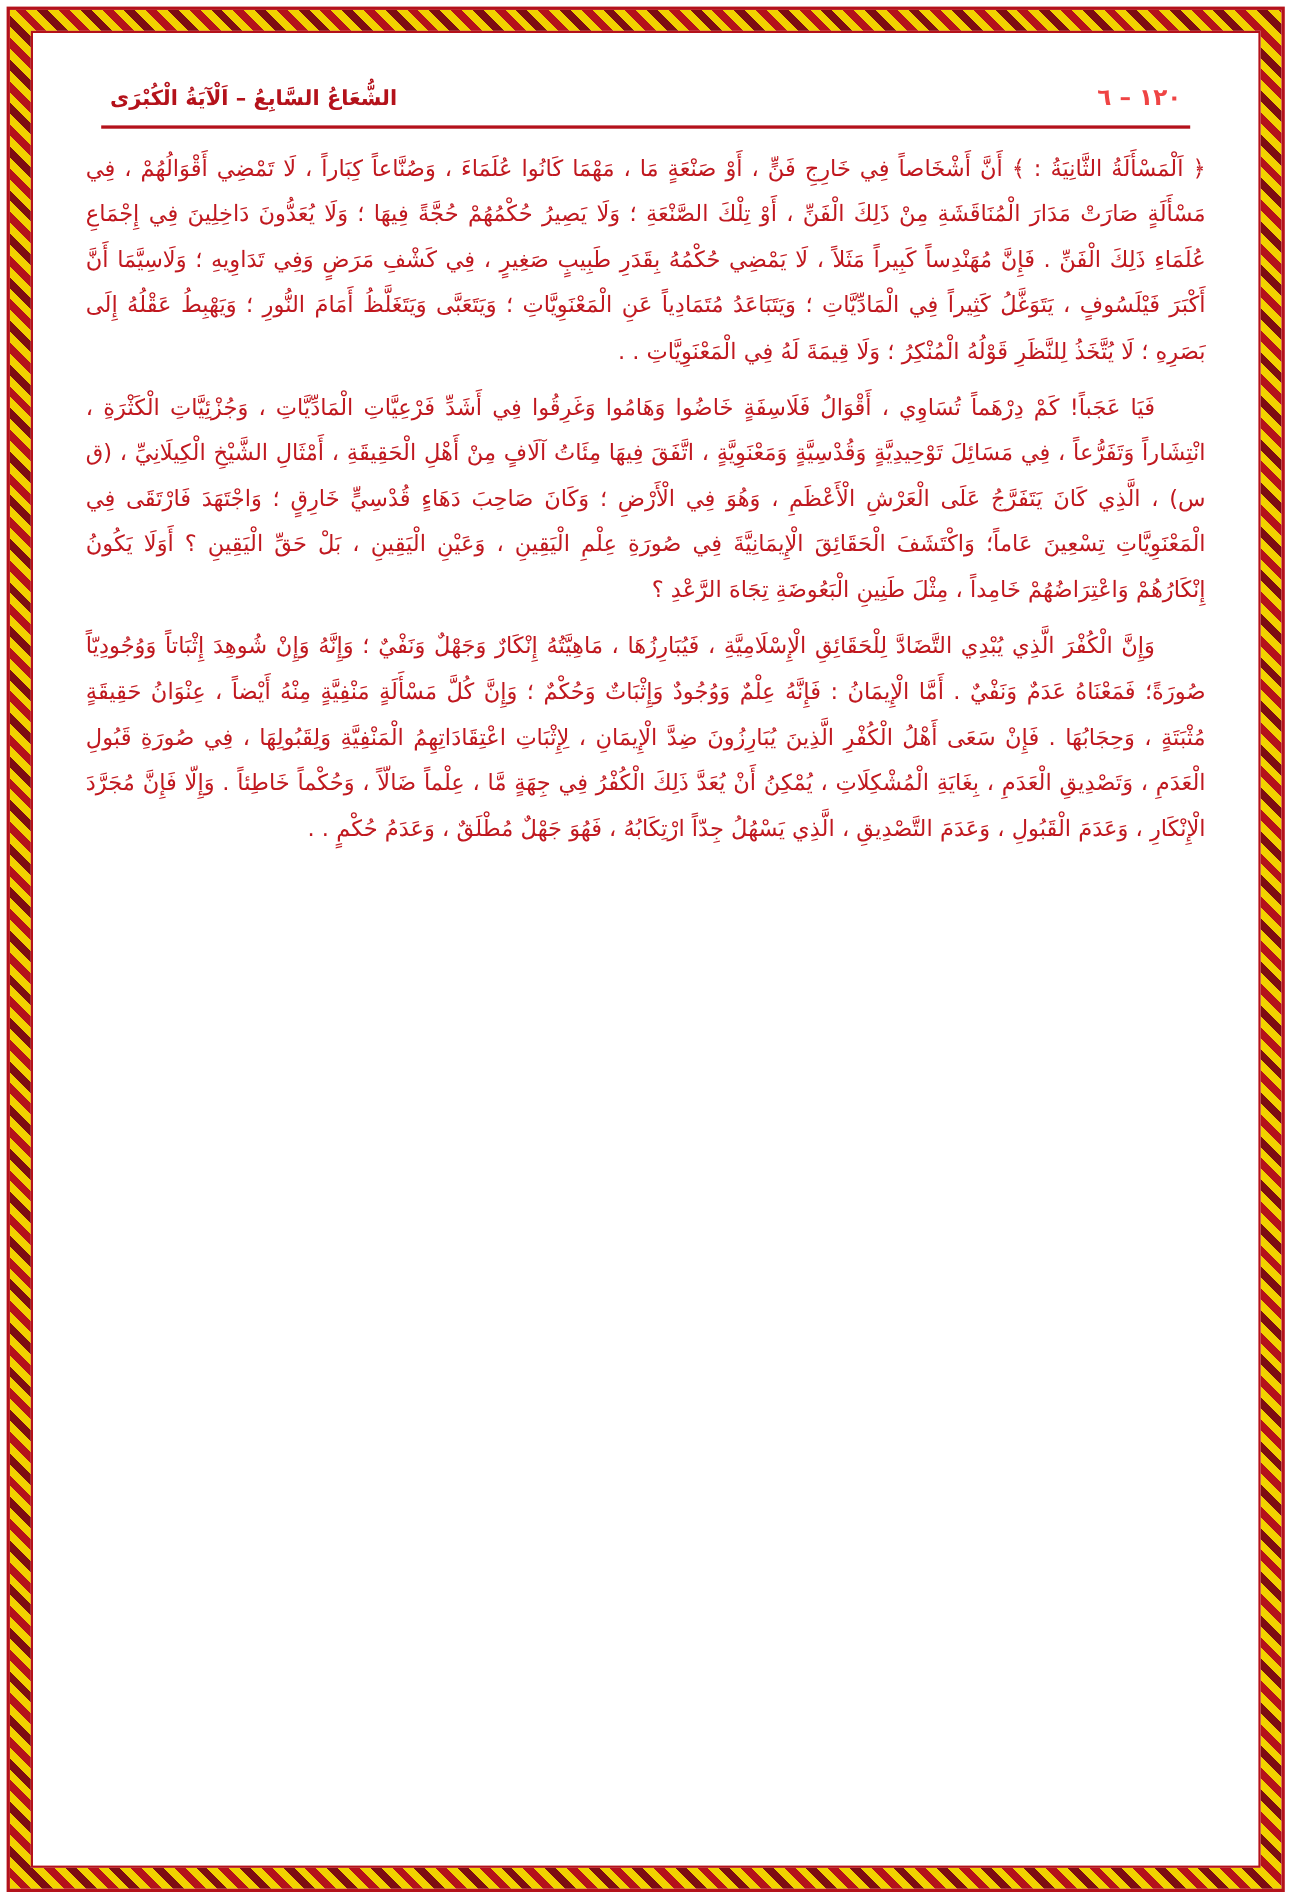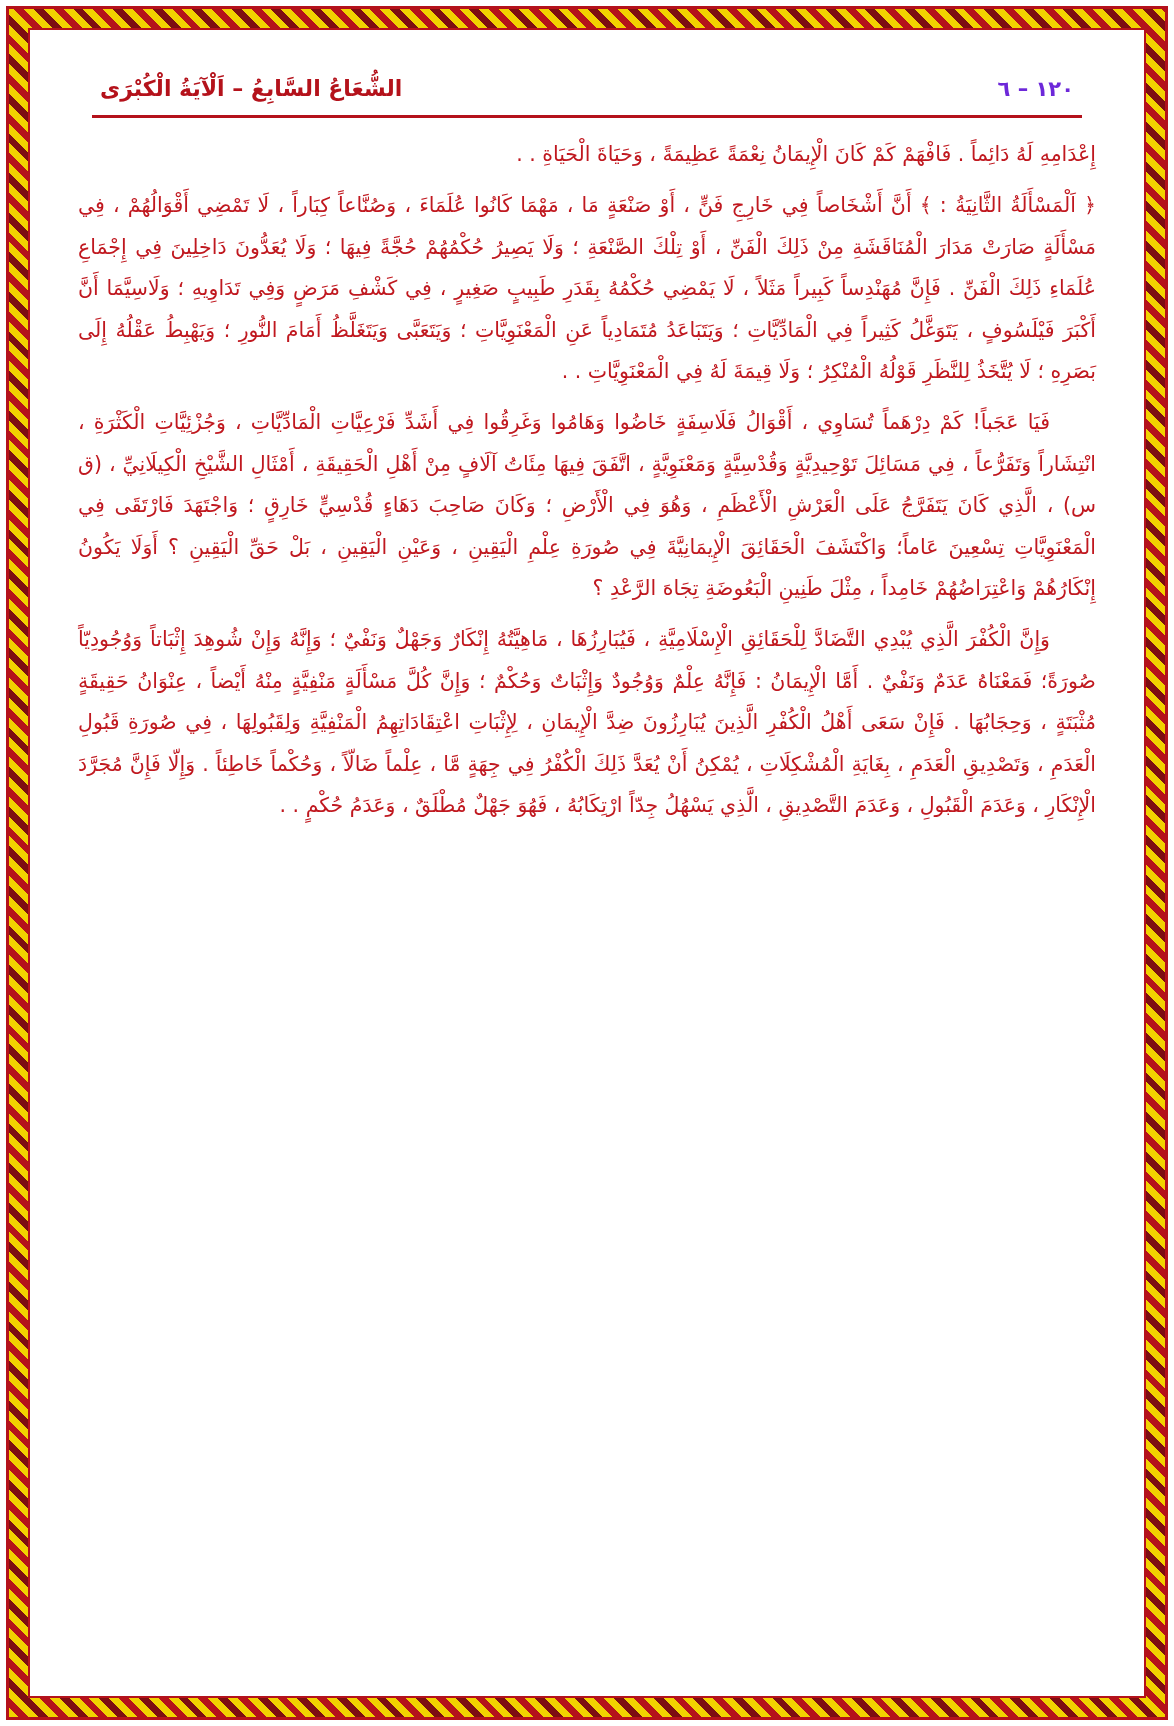--- a/index.html
+++ b/index.html
@@ -67,30 +67,30 @@
 
   
   .header {
     display: flex;
     flex-direction: row-reverse;
     align-items: baseline;
     justify-content: space-between;
     padding: 10px 22px 6px 22px;
   }
   .header-title {
-    font-size: 22px;
+    font-size: 19px;
     font-weight: bold;
     color: #b4121b;
     letter-spacing: 0;
     white-space: nowrap;
   }
   .header-page {
     font-size: 21px;
     font-weight: bold;
-    color: #6d28d9;
+    color: #ef4444;
     white-space: nowrap;
     padding-left: 14px;
   }
   .header-rule {
     height: 3px;
     background: #b4121b;
     margin: 8px 14px 16px 14px;
   }
 
   
@@ -124,21 +124,20 @@
   <div class="content">
 
     <div class="header">
       <div class="header-title">الشُّعَاعُ السَّابِعُ – اَلْآيَةُ الْكُبْرَى</div>
       <div class="header-page">١٢٠ – ٦</div>
     </div>
 
     <div class="header-rule"></div>
 
     <div class="body-text">
-      <p class="para">إِعْدَامِهِ لَهُ دَائِماً . فَافْهَمْ كَمْ كَانَ الْإِيمَانُ نِعْمَةً عَظِيمَةً ، وَحَيَاةَ الْحَيَاةِ . .</p>
 
       <p class="para">﴿ اَلْمَسْأَلَةُ الثَّانِيَةُ : ﴾ أَنَّ أَشْخَاصاً فِي خَارِجِ فَنٍّ ، أَوْ صَنْعَةٍ مَا ، مَهْمَا كَانُوا عُلَمَاءَ ، وَصُنَّاعاً كِبَاراً ، لَا تَمْضِي أَقْوَالُهُمْ ، فِي مَسْأَلَةٍ صَارَتْ مَدَارَ الْمُنَاقَشَةِ مِنْ ذَلِكَ الْفَنِّ ، أَوْ تِلْكَ الصَّنْعَةِ ؛ وَلَا يَصِيرُ حُكْمُهُمْ حُجَّةً فِيهَا ؛ وَلَا يُعَدُّونَ دَاخِلِينَ فِي إِجْمَاعِ عُلَمَاءِ ذَلِكَ الْفَنِّ . فَإِنَّ مُهَنْدِساً كَبِيراً مَثَلاً ، لَا يَمْضِي حُكْمُهُ بِقَدَرِ طَبِيبٍ صَغِيرٍ ، فِي كَشْفِ مَرَضٍ وَفِي تَدَاوِيهِ ؛ وَلَاسِيَّمَا أَنَّ أَكْبَرَ فَيْلَسُوفٍ ، يَتَوَغَّلُ كَثِيراً فِي الْمَادِّيَّاتِ ؛ وَيَتَبَاعَدُ مُتَمَادِياً عَنِ الْمَعْنَوِيَّاتِ ؛ وَيَتَعَبَّى وَيَتَغَلَّظُ أَمَامَ النُّورِ ؛ وَيَهْبِطُ عَقْلُهُ إِلَى بَصَرِهِ ؛ لَا يُتَّخَذُ لِلنَّظَرِ قَوْلُهُ الْمُنْكِرُ ؛ وَلَا قِيمَةَ لَهُ فِي الْمَعْنَوِيَّاتِ . .</p>
 
       <p class="para indent spacer-before">فَيَا عَجَباً! كَمْ دِرْهَماً تُسَاوِي ، أَقْوَالُ فَلَاسِفَةٍ خَاضُوا وَهَامُوا وَغَرِقُوا فِي أَشَدِّ فَرْعِيَّاتِ الْمَادِّيَّاتِ ، وَجُزْئِيَّاتِ الْكَثْرَةِ ، انْتِشَاراً وَتَفَرُّعاً ، فِي مَسَائِلَ تَوْحِيدِيَّةٍ وَقُدْسِيَّةٍ وَمَعْنَوِيَّةٍ ، اتَّفَقَ فِيهَا مِئَاتُ آلَافٍ مِنْ أَهْلِ الْحَقِيقَةِ ، أَمْثَالِ الشَّيْخِ الْكِيلَانِيِّ ، (ق س) ، الَّذِي كَانَ يَتَفَرَّجُ عَلَى الْعَرْشِ الْأَعْظَمِ ، وَهُوَ فِي الْأَرْضِ ؛ وَكَانَ صَاحِبَ دَهَاءٍ قُدْسِيٍّ خَارِقٍ ؛ وَاجْتَهَدَ فَارْتَقَى فِي الْمَعْنَوِيَّاتِ تِسْعِينَ عَاماً؛ وَاكْتَشَفَ الْحَقَائِقَ الْإِيمَانِيَّةَ فِي صُورَةِ عِلْمِ الْيَقِينِ ، وَعَيْنِ الْيَقِينِ ، بَلْ حَقِّ الْيَقِينِ ؟ أَوَلَا يَكُونُ إِنْكَارُهُمْ وَاعْتِرَاضُهُمْ خَامِداً ، مِثْلَ طَنِينِ الْبَعُوضَةِ تِجَاهَ الرَّعْدِ ؟</p>
 
       <p class="para indent spacer-before">وَإِنَّ الْكُفْرَ الَّذِي يُبْدِي التَّضَادَّ لِلْحَقَائِقِ الْإِسْلَامِيَّةِ ، فَيُبَارِزُهَا ، مَاهِيَّتُهُ إِنْكَارٌ وَجَهْلٌ وَنَفْيٌ ؛ وَإِنَّهُ وَإِنْ شُوهِدَ إِثْبَاتاً وَوُجُودِيّاً صُورَةً؛ فَمَعْنَاهُ عَدَمٌ وَنَفْيٌ . أَمَّا الْإِيمَانُ : فَإِنَّهُ عِلْمٌ وَوُجُودٌ وَإِثْبَاتٌ وَحُكْمٌ ؛ وَإِنَّ كُلَّ مَسْأَلَةٍ مَنْفِيَّةٍ مِنْهُ أَيْضاً ، عِنْوَانُ حَقِيقَةٍ مُثْبَتَةٍ ، وَحِجَابُهَا . فَإِنْ سَعَى أَهْلُ الْكُفْرِ الَّذِينَ يُبَارِزُونَ ضِدَّ الْإِيمَانِ ، لِإِثْبَاتِ اعْتِقَادَاتِهِمُ الْمَنْفِيَّةِ وَلِقَبُولِهَا ، فِي صُورَةِ قَبُولِ الْعَدَمِ ، وَتَصْدِيقِ الْعَدَمِ ، بِغَايَةِ الْمُشْكِلَاتِ ، يُمْكِنُ أَنْ يُعَدَّ ذَلِكَ الْكُفْرُ فِي جِهَةٍ مَّا ، عِلْماً ضَالّاً ، وَحُكْماً خَاطِئاً . وَإِلّا فَإِنَّ مُجَرَّدَ الْإِنْكَارِ ، وَعَدَمَ الْقَبُولِ ، وَعَدَمَ التَّصْدِيقِ ، الَّذِي يَسْهُلُ جِدّاً ارْتِكَابُهُ ، فَهُوَ جَهْلٌ مُطْلَقٌ ، وَعَدَمُ حُكْمٍ . .</p>
     </div>
 
   </div>
 </div>

